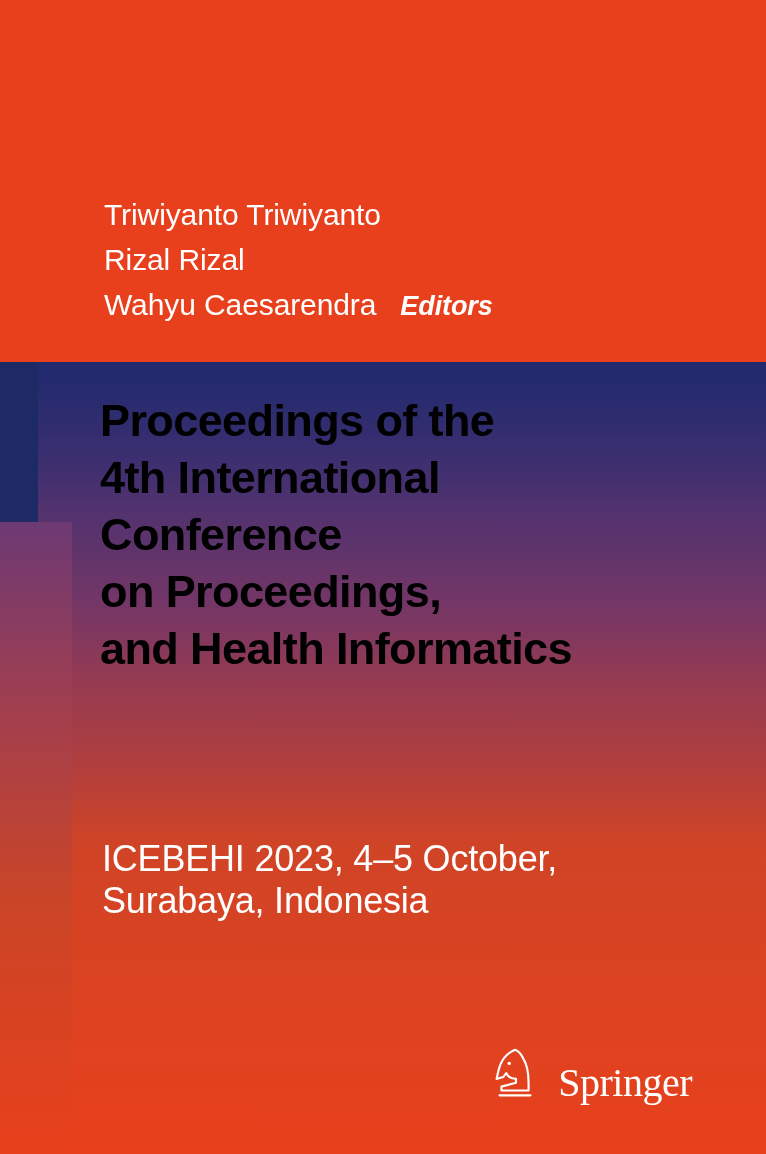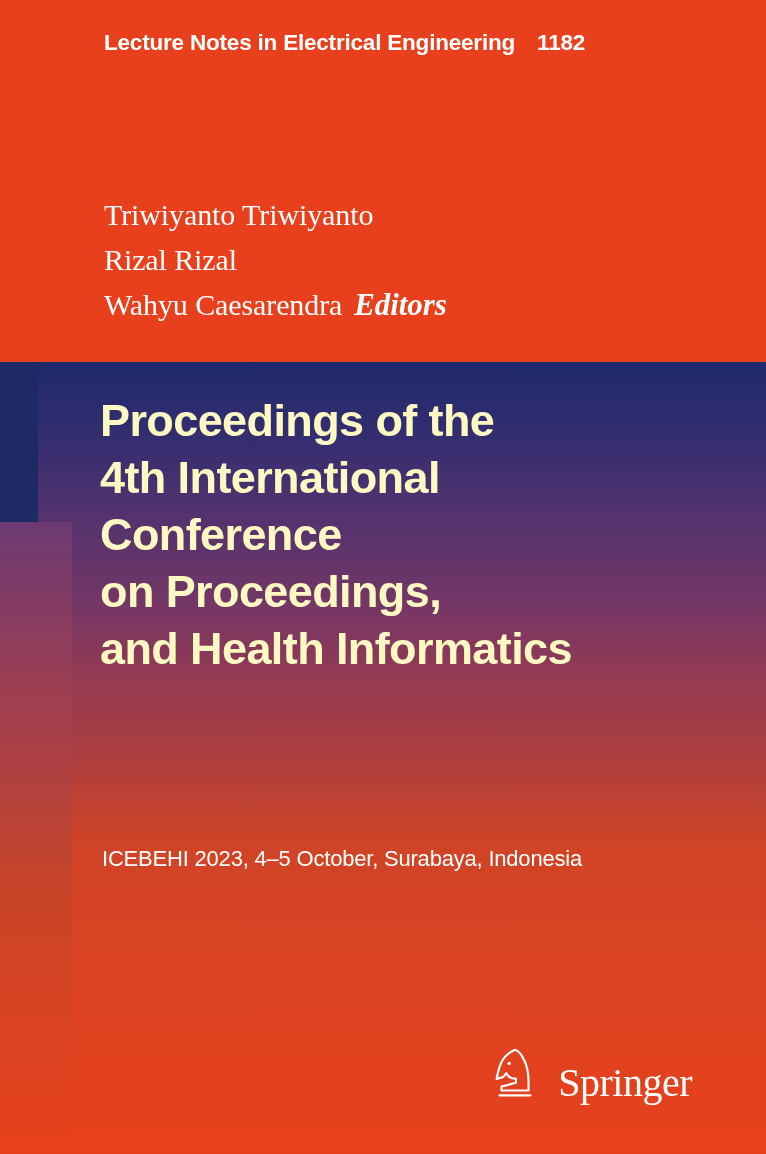--- a/index.html
+++ b/index.html
@@ -46,28 +46,27 @@
     left: 104px;
     top: 192px;
     color: #ffffff;
   }
   .editor-name {
     font-size: 30px;
     font-weight: normal;
     line-height: 45px;
     white-space: nowrap;
     letter-spacing: -0.1px;
-    font-family: Liberation Serif, serif;
   }
   .editors-label {
     display: inline-block;
-    margin-left: 12px;
+    margin-left: 24px;
     font-style: italic;
     font-weight: bold;
-    font-size: 31px;
+    font-size: 27px;
   }
   
   .main-area {
     position: absolute;
     left: 0;
     top: 362px;
     width: 766px;
     height: 792px;
     background:
       linear-gradient(to bottom,
@@ -97,34 +96,34 @@
     height: 632px;
     background: linear-gradient(to bottom, #6e3a74 0%, #a33f4e 30%, #c94527 60%, #e8401c 100%);
     opacity: 0.92;
     z-index: 2;
   }
   .title {
     position: absolute;
     left: 100px;
     top: 392px;
     width: 620px;
-    color: #fef9c3;
+    color: #000000;
     font-size: 45px;
     font-weight: bold;
     line-height: 57px;
     letter-spacing: -0.6px;
     z-index: 4;
   }
   .subtitle {
     position: absolute;
     left: 102px;
     top: 838px;
     width: 600px;
     color: #ffffff;
-    font-size: 22px;
+    font-size: 36px;
     font-weight: normal;
     line-height: 42px;
     letter-spacing: -0.2px;
     z-index: 4;
   }
   
   .logo {
     position: absolute;
     right: 74px;
     bottom: 48px;
@@ -147,23 +146,20 @@
 </head>
 <body>
 
 <div class="cover">
 
   <div class="main-area"></div>
   <div class="navy-block"></div>
   <div class="left-strip"></div>
 
   <div class="top-band">
-    <div class="series-line">
-      <span>Lecture Notes in Electrical Engineering</span><span class="series-number">1182</span>
-    </div>
 
     <div class="editors">
       <div class="editor-name">Triwiyanto Triwiyanto</div>
       <div class="editor-name">Rizal Rizal</div>
       <div class="editor-name"><span>Wahyu Caesarendra</span><span class="editors-label">Editors</span></div>
     </div>
   </div>
 
   <div class="title">
     <div>Proceedings of the</div>

